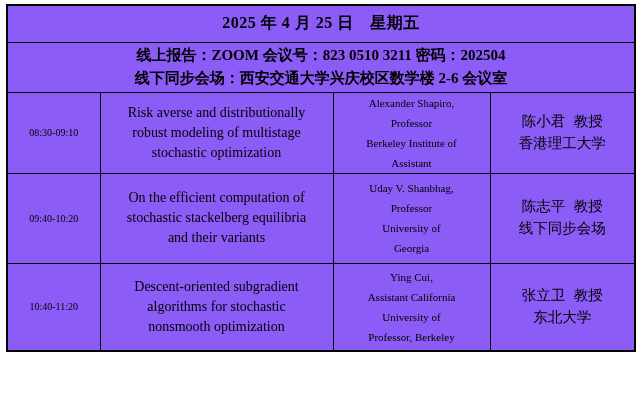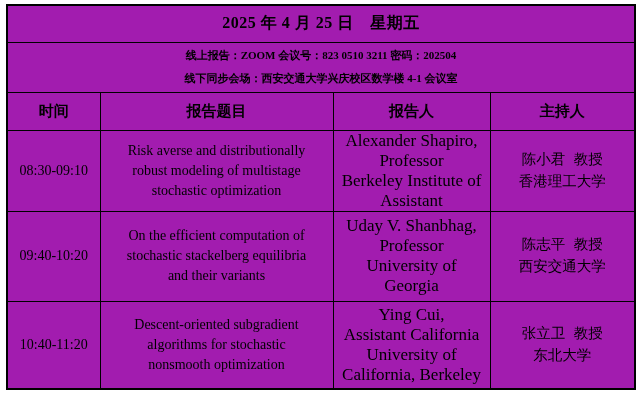--- a/index.html
+++ b/index.html
@@ -11,21 +11,21 @@
     overflow: hidden;
     font-family: "Liberation Serif", "DejaVu Serif", serif;
     color: #000000;
   }
   table.schedule {
     border-collapse: collapse;
     table-layout: fixed;
     width: 628px;
     margin: 4px auto 0 auto;
     border: 2px solid #000000;
-    background: #a21caf;
+    background: #8b5cf6;
     padding-left: 23px;
   }
   table.schedule td, table.schedule th {
     border: 1px solid #000000;
     text-align: center;
     vertical-align: middle;
     padding: 0 6px;
     overflow: hidden;
   }
   col.col-time    { width: 93px;  }
@@ -40,38 +40,38 @@
   tr.r-d2   { height: 90px; }
   tr.r-d3   { height: 88px; }
 
   .c-date {
     font-weight: bold;
     font-size: 16px;
     letter-spacing: 0.5px;
   }
   .c-info {
     font-weight: bold;
-    font-size: 11px;
+    font-size: 15px;
     line-height: 23px;
   }
   th.c-head {
     font-weight: bold;
     font-size: 15px;
   }
   .c-time {
-    font-size: 14px;
+    font-size: 10px;
     font-weight: normal;
   }
   .c-title {
     font-size: 14px;
     line-height: 20px;
     white-space: pre-line;
   }
   .c-speaker {
-    font-size: 17px;
+    font-size: 11px;
     line-height: 20px;
   }
   .c-host {
     font-size: 14.5px;
     line-height: 22px;
     font-family: Liberation Mono, monospace;
   }
 </style>
 </head>
 <body>
@@ -85,30 +85,24 @@
   </colgroup>
 
   <tbody>
       <tr class="r-date">
     <td colspan="4" class="c-date">2025 年 4 月 25 日　星期五</td>
   </tr>
 
   <tr class="r-info">
     <td colspan="4" class="c-info">
       <div>线上报告：ZOOM 会议号：823 0510 3211 密码：202504</div>
-      <div>线下同步会场：西安交通大学兴庆校区数学楼 4-1 会议室</div>
+      <div>线下同步会场：西安交通大学兴庆校区数学楼 2-6 会议室</div>
     </td>
   </tr>
 
-  <tr class="r-head">
-    <th class="c-head">时间</th>
-    <th class="c-head">报告题目</th>
-    <th class="c-head">报告人</th>
-    <th class="c-head">主持人</th>
-  </tr>
 
   <tr class="r-d1">
     <td class="c-time">08:30-09:10</td>
     <td class="c-title">Risk averse and distributionally
 robust modeling of multistage
 stochastic optimization</td>
     <td class="c-speaker">
       <div>Alexander Shapiro,</div>
       <div>Professor</div>
       <div>Berkeley Institute of</div>
@@ -126,34 +120,34 @@
 stochastic stackelberg equilibria
 and their variants</td>
     <td class="c-speaker">
       <div>Uday V. Shanbhag,</div>
       <div>Professor</div>
       <div>University of</div>
       <div>Georgia</div>
     </td>
     <td class="c-host">
       <div>陈志平 教授</div>
-      <div>西安交通大学</div>
+      <div>线下同步会场</div>
     </td>
   </tr>
 
   <tr class="r-d3">
     <td class="c-time">10:40-11:20</td>
     <td class="c-title">Descent-oriented subgradient
 algorithms for stochastic
 nonsmooth optimization</td>
     <td class="c-speaker">
       <div>Ying Cui,</div>
       <div>Assistant California</div>
       <div>University of</div>
-      <div>California, Berkeley</div>
+      <div>Professor, Berkeley</div>
     </td>
     <td class="c-host">
       <div>张立卫 教授</div>
       <div>东北大学</div>
     </td>
   </tr>
 </tbody>
   </table>
 
 </body></html>

